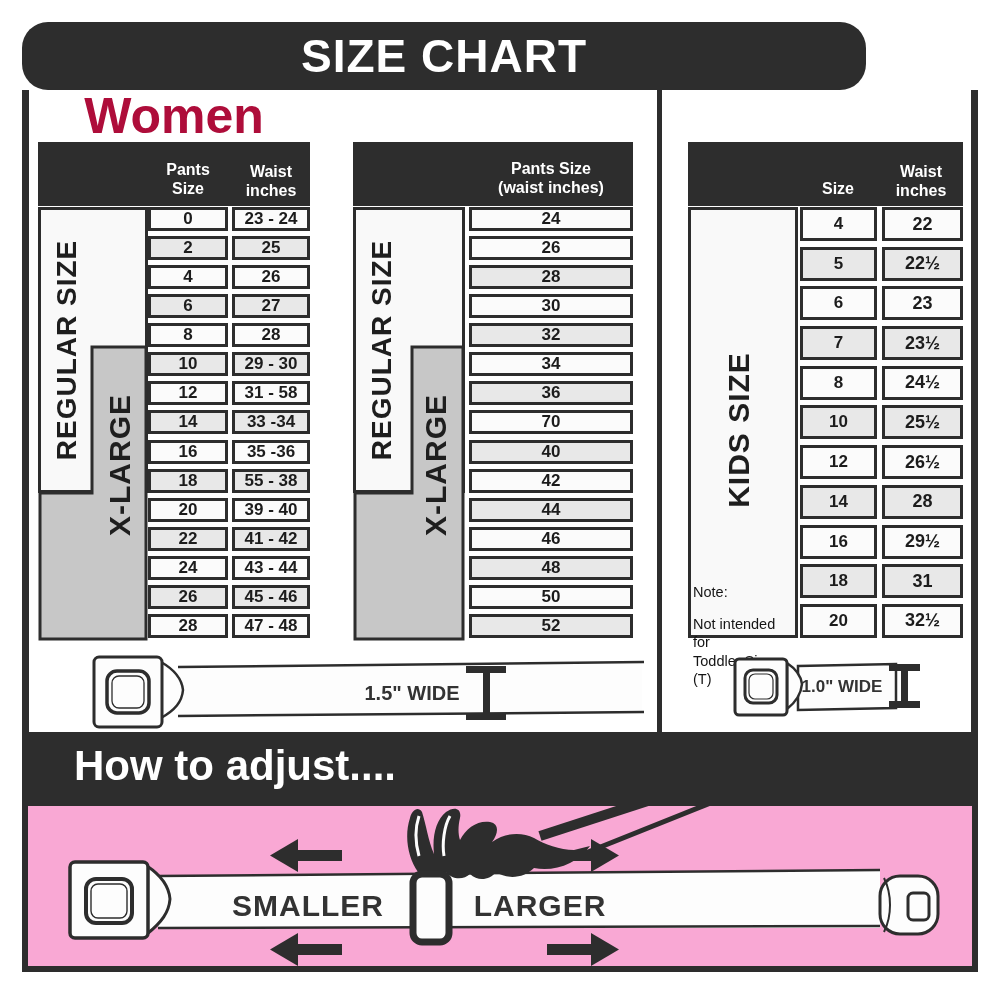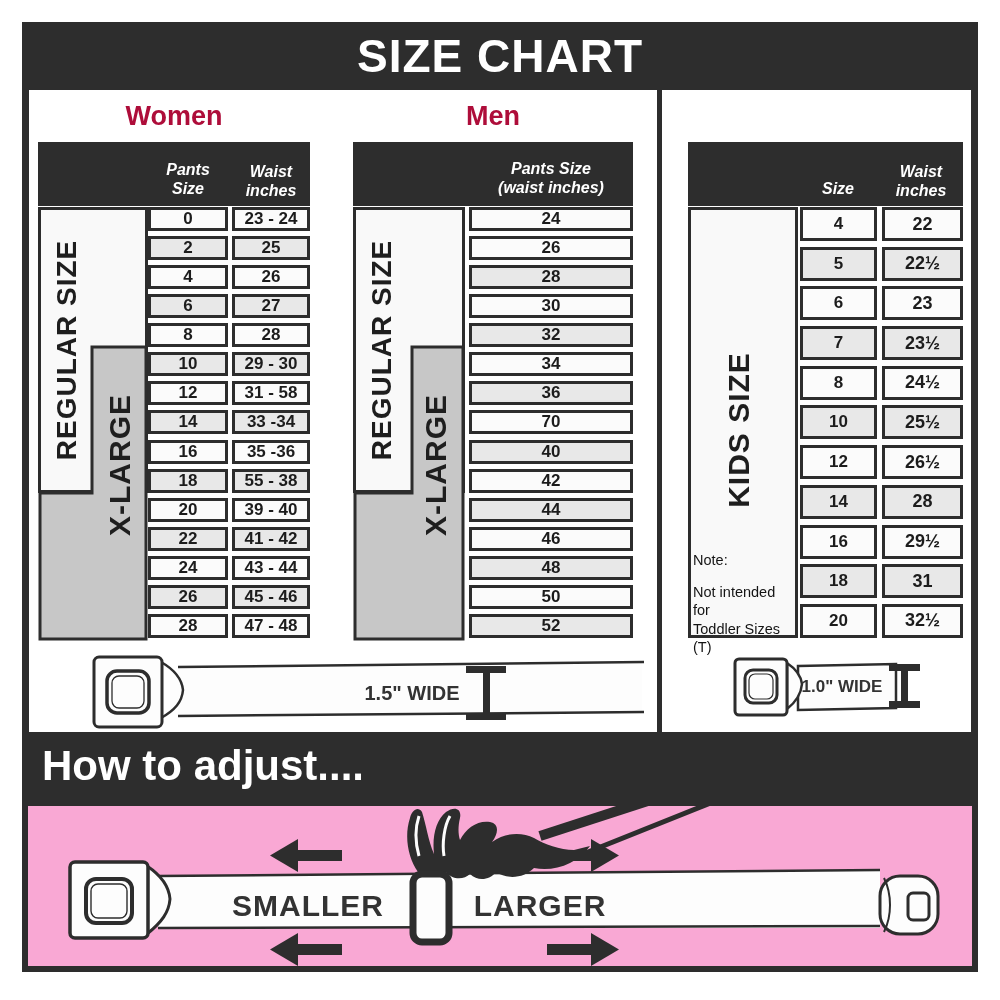--- a/index.html
+++ b/index.html
@@ -8,72 +8,71 @@
     --row-light:#fbfbfb;
     --row-shade:#e8e8e8;
     --band-gray:#c7c7c7;
     --panel:#f9f9f9;
   }
   html,body{margin:0;padding:0;background:#fff;}
   body{width:1000px;height:1000px;font-family:"Liberation Sans",sans-serif;}
   .page{position:relative;width:1000px;height:1000px;overflow:hidden;background:#fff;}
   .abs{position:absolute;}
 
-  .banner{left:22px;top:22px;width:956px;height:68px;background:var(--ink);color:#fff;
-    display:flex;align-items:center;justify-content:center;font-weight:bold;font-size:46px;letter-spacing:1px;}
+  .banner{left:22px;top:22px;width:844px;height:68px;background:var(--ink);color:#fff;
+    display:flex;align-items:center;justify-content:center;font-weight:bold;font-size:46px;letter-spacing:1px;border-radius:26px;}
   .side-border{top:90px;width:7px;height:642px;background:var(--ink);}
   .divider{left:657px;top:90px;width:5px;height:642px;background:var(--ink);}
 
   .col-heading{top:94px;height:44px;width:232px;display:flex;align-items:center;justify-content:center;
-    color:var(--accent);font-weight:bold;font-size:27px;}
+    color:var(--accent);font-weight:bold;font-size:50px;}
 
   .thead{background:var(--ink);color:#fff;font-weight:bold;}
-  .th{position:absolute;text-align:center;font-size:16px;line-height:1.18;font-style:italic;}
+  .th{position:absolute;text-align:center;font-size:16px;line-height:1.18;}
 
   .panel-box{background:var(--panel);border:3px solid var(--ink);box-sizing:border-box;}
   .vlabel{display:flex;align-items:center;justify-content:center;overflow:visible;}
   .vlabel span{transform:rotate(-90deg);white-space:nowrap;font-weight:bold;color:#1e1e1e;letter-spacing:1px;}
   .vlabel.big span{font-size:30px;}
   .vlabel.reg span{font-size:28px;}
 
   .rows{display:flex;flex-direction:column;justify-content:space-between;}
   .row{display:flex;justify-content:space-between;}
   .cell{box-sizing:border-box;border:3px solid var(--ink);background:var(--row-light);
     display:flex;align-items:center;justify-content:center;font-weight:bold;font-size:17px;color:#1c1c1c;}
   .wrow{height:24px;} .wrow .c1{width:80px;} .wrow .c2{width:78px;}
   .mrow{height:24px;} .mrow .c1{width:164px;}
   .krow{height:34px;} .krow .c1{width:77px;} .krow .c2{width:81px;font-size:18px;}
   #women-rows .wrow:nth-child(even) .cell{background:var(--row-shade);}
   #men-rows .mrow:nth-child(2n+3) .cell{background:var(--row-shade);}
   #kids-rows .krow:nth-child(even) .cell{background:var(--row-shade);}
 
-  .note{font-size:14.5px;color:#141414;line-height:1.28;}
+  .note{font-size:14.5px;color:#141414;line-height:1.28;margin-top:32px;}
   .note .n1{display:block;margin-bottom:13px;}
 
   .adjust-band{left:22px;top:732px;width:956px;height:68px;background:var(--ink);color:#fff;
-    display:flex;align-items:center;font-weight:bold;font-size:42px;padding-left:20px;box-sizing:border-box;}
+    display:flex;align-items:center;font-weight:bold;font-size:42px;padding-left:52px;box-sizing:border-box;}
   .adjust-box{left:22px;top:800px;width:956px;height:172px;border:6px solid var(--ink);box-sizing:border-box;background:#f9a8d4;}
   svg{display:block;}
   svg text{font-family:"Liberation Sans",sans-serif;font-weight:bold;fill:#333;}
 </style>
 </head>
 <body>
 
 <div class="page">
 
   <div class="abs banner">
     <span>SIZE CHART</span>
   </div>
 
   <div class="abs side-border" style="left:22px"></div>
   <div class="abs side-border" style="left:971px"></div>
   <div class="abs divider"></div>
 
   <div class="abs col-heading" style="left:58px">Women</div>
-  <div class="abs col-heading" style="left:377px">Men</div>
 
   <div class="abs thead" style="left:38px;top:142px;width:272px;height:64px">
     <div class="th" style="left:110px;width:80px;bottom:7px">Pants Size</div>
     <div class="th" style="left:194px;width:78px;bottom:5px">
       <span>Waist</span><br>
       <span>inches</span>
     </div>
   </div>
 
   <div class="abs panel-box" style="left:38px;top:207px;width:110px;height:286px"></div>

